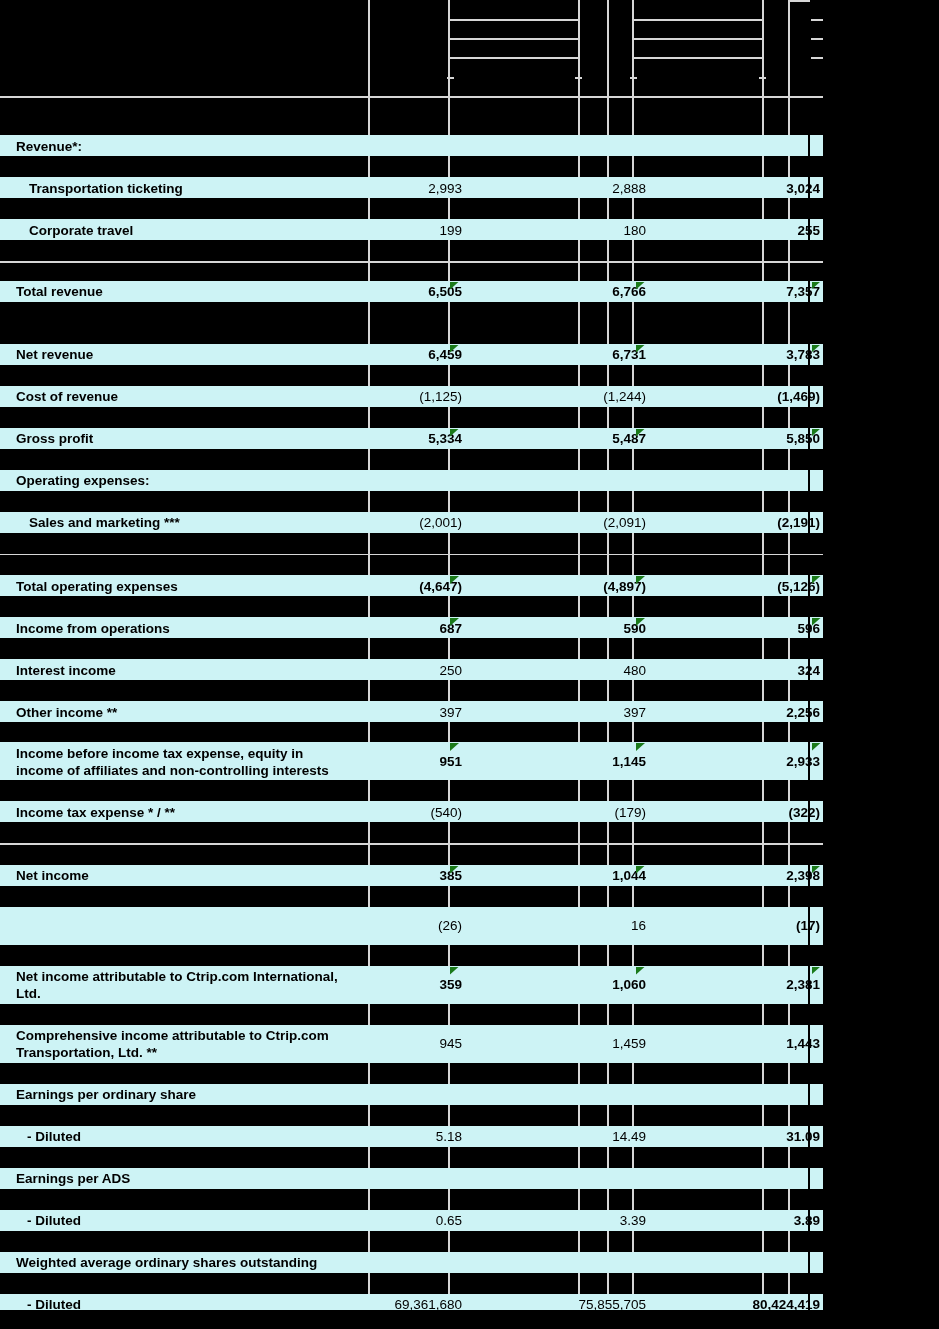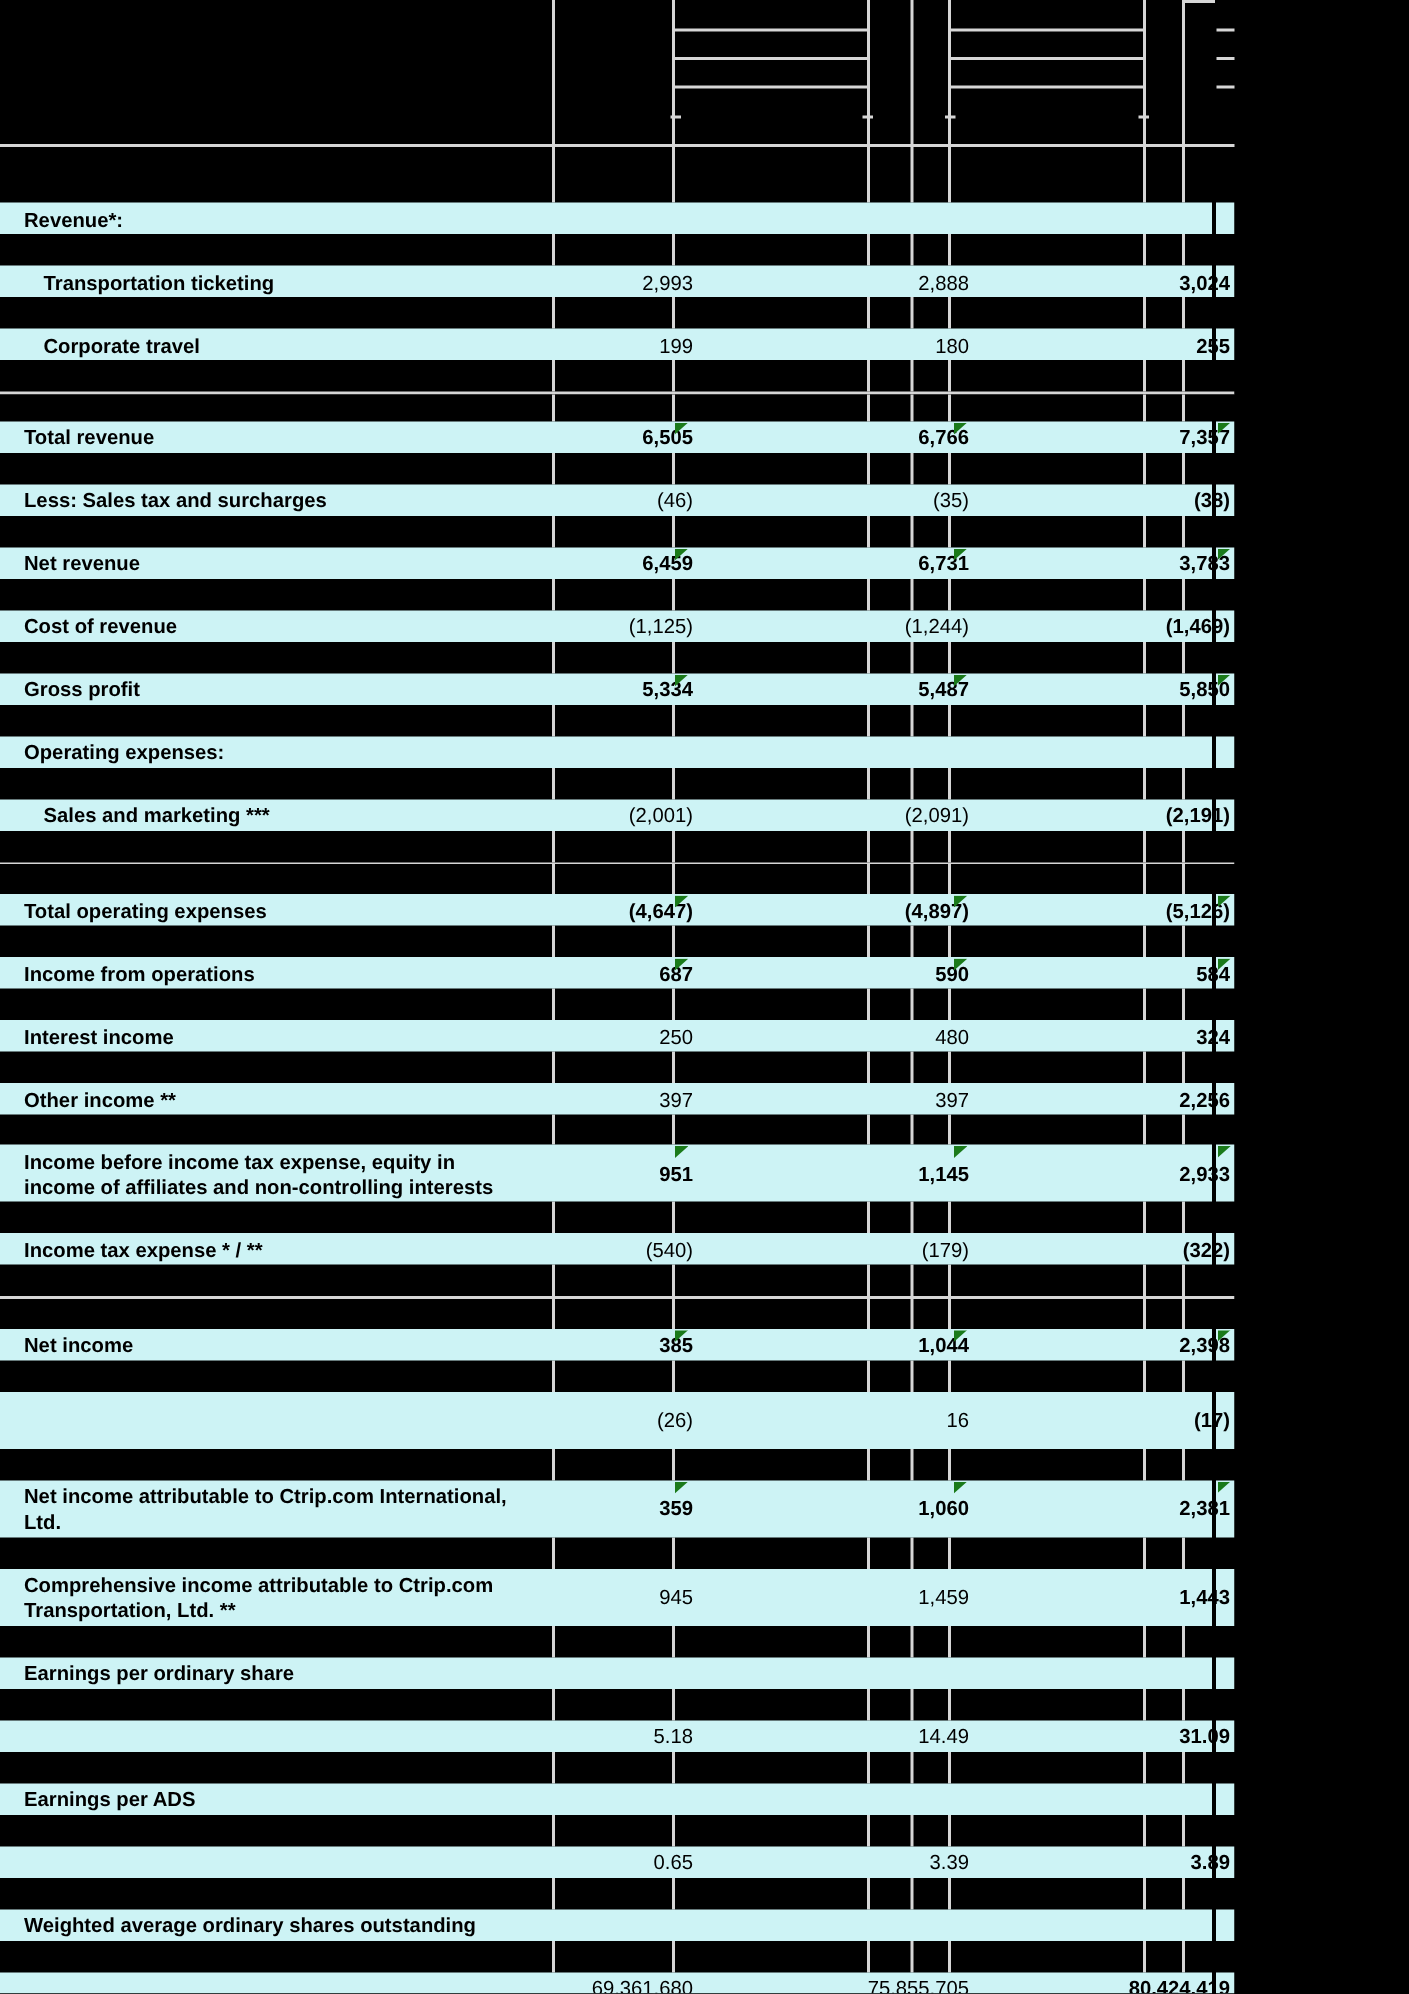--- a/index.html
+++ b/index.html
@@ -35,21 +35,21 @@
 
   
   .row{
     position:relative;height:21px;color:#000;font-size:13.5px;
     background:linear-gradient(90deg,var(--cy) 0 808px,#000 808px 810.5px,var(--cy) 810.5px 100%);
   }
   .row.h38{height:38px;}
   .row.h16{height:16px;}
   .lbl{position:absolute;left:16px;top:2.5px;line-height:17px;white-space:pre-line;font-weight:bold;}
   .lbl.ind{left:29px;}
-  .lbl.dim{left:27px;margin-top:25px;}
+  .lbl.dim{left:27px;}
   .b{font-weight:bold;}
   .num{position:absolute;top:2.5px;line-height:17px;text-align:right;}
   .h38 .num{top:10.5px;}
   .n1{right:361px;}
   .n2{right:177px;}
   .n3{right:3px;font-weight:bold;}
   .tri{position:absolute;top:1px;width:9px;height:8px;background:var(--gr);
        clip-path:polygon(0 0,100% 0,0 100%);}
   .t1{left:450px;}
   .t2{left:636px;}
@@ -105,26 +105,20 @@
     <span class="lbl b">Total revenue</span>
     <span class="num n1 b">6,505</span>
     <span class="num n2 b">6,766</span>
     <span class="num n3 b">7,357</span>
     <i class="tri t1"></i>
     <i class="tri t2"></i>
     <i class="tri t3"></i>
   </div>
   <div class="sep vgrid"></div>
 
-  <div class="row">
-    <span class="lbl">Less: Sales tax and surcharges</span>
-    <span class="num n1">(46)</span>
-    <span class="num n2">(35)</span>
-    <span class="num n3">(38)</span>
-  </div>
   <div class="sep vgrid"></div>
 
   <div class="row">
     <span class="lbl b">Net revenue</span>
     <span class="num n1 b">6,459</span>
     <span class="num n2 b">6,731</span>
     <span class="num n3 b">3,783</span>
     <i class="tri t1"></i>
     <i class="tri t2"></i>
     <i class="tri t3"></i>
@@ -173,21 +167,21 @@
     <i class="tri t1"></i>
     <i class="tri t2"></i>
     <i class="tri t3"></i>
   </div>
   <div class="sep vgrid"></div>
 
   <div class="row">
     <span class="lbl b">Income from operations</span>
     <span class="num n1 b">687</span>
     <span class="num n2 b">590</span>
-    <span class="num n3 b">584</span>
+    <span class="num n3 b">596</span>
     <i class="tri t1"></i>
     <i class="tri t2"></i>
     <i class="tri t3"></i>
   </div>
   <div class="sep vgrid"></div>
 
   <div class="row">
     <span class="lbl">Interest income</span>
     <span class="num n1">250</span>
     <span class="num n2">480</span>

